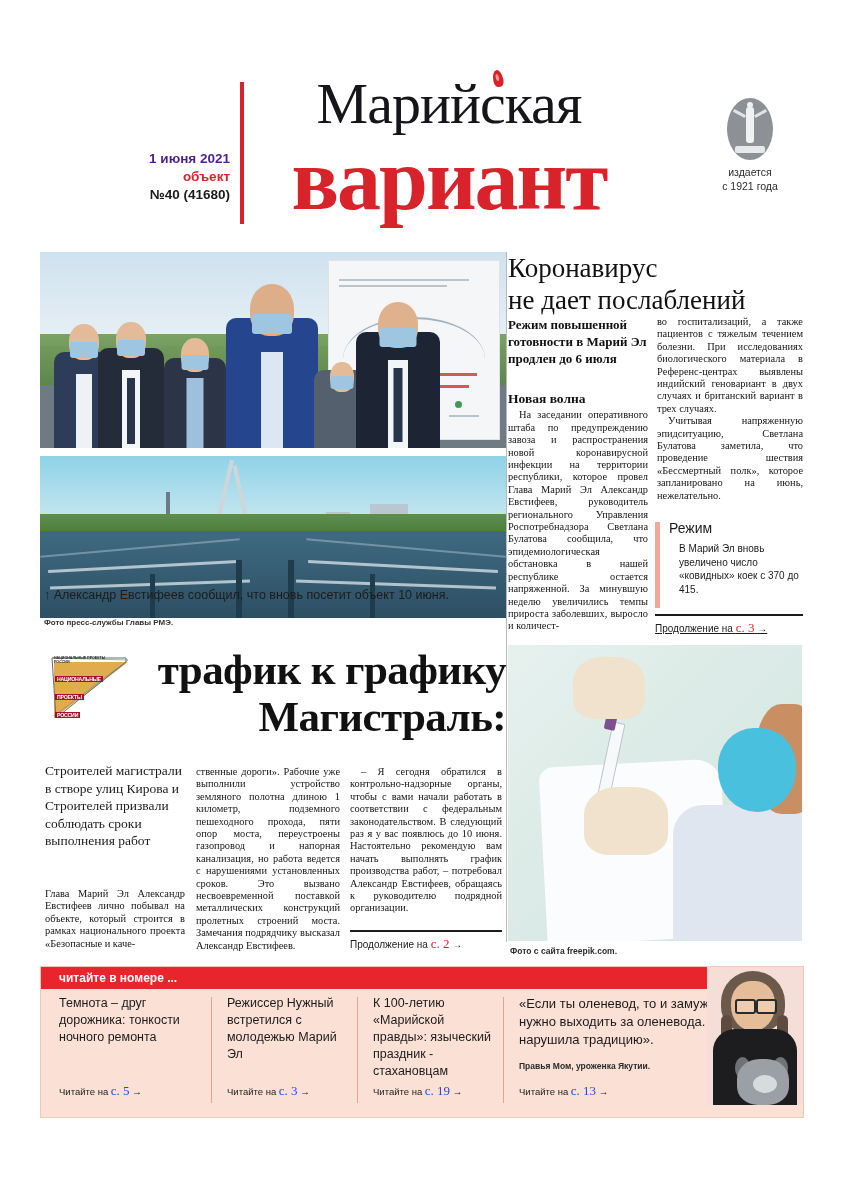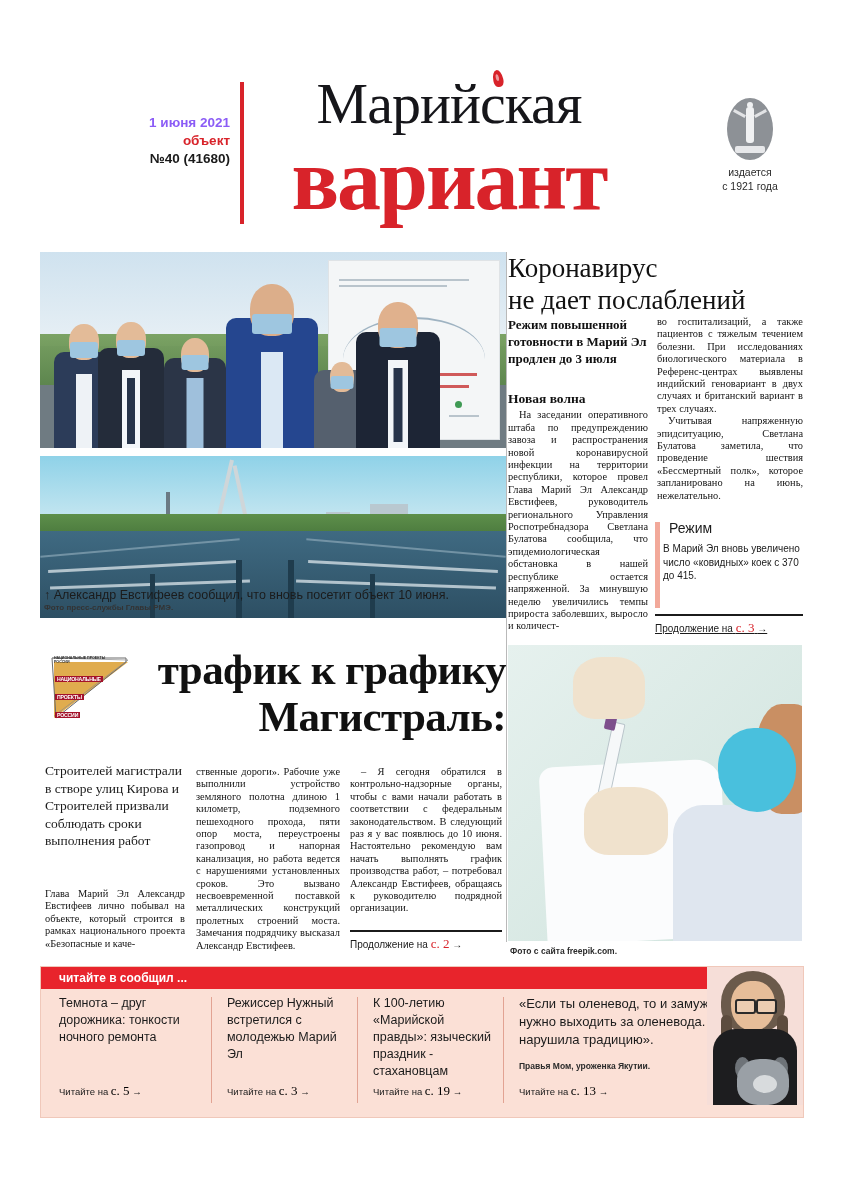--- a/index.html
+++ b/index.html
@@ -7,21 +7,21 @@
     width:842px;height:1191px;background:#ffffff;
     font-family:"Liberation Sans", sans-serif;color:#111;
     position:relative;overflow:hidden;
   }
   .page{position:absolute;left:0;top:0;width:842px;height:1191px;}
 
   
   .masthead{position:absolute;left:40px;top:78px;width:762px;height:150px;}
   .date-block{position:absolute;left:45px;top:36px;width:145px;text-align:right;
     line-height:1.35;font-size:13.5px;font-weight:bold;}
-  .date-line1{color:#8b5cf6;}
+  .date-line1{color:#4c1d95;margin-top:36px;}
   .date-line2{color:#d8232a;}
   .date-line3{color:#1a1a1a;}
   .mast-rule{position:absolute;left:200px;top:4px;width:4px;height:142px;background:#d8232a;}
   .mast-title{position:absolute;left:214px;top:-6px;width:390px;text-align:center;}
   .mast-top{font-family:"Liberation Serif", serif;font-size:58px;line-height:64px;
     color:#16161a;letter-spacing:-1px;position:relative;display:inline-block;}
   .flame{position:absolute;left:176px;top:-2px;width:10px;height:17px;
     background:#d8232a;border-radius:60% 60% 50% 50%/70% 70% 40% 40%;
     transform:rotate(-12deg);}
   .flame:after{content:"";position:absolute;left:3px;top:4px;width:3px;height:7px;
@@ -112,41 +112,41 @@
   .fp-braid{position:absolute;top:48px;width:11px;height:52px;background:#5d4c3e;border-radius:6px;}
   .fp-shirt{position:absolute;left:6px;top:62px;width:84px;height:80px;background:#1d1d1f;
     border-radius:22px 22px 0 0;}
   .fp-dog{position:absolute;left:30px;top:92px;width:52px;height:46px;background:#9aa0a6;
     border-radius:44% 44% 40% 40%;}
   .fp-dog-ear{position:absolute;top:90px;width:15px;height:22px;background:#6e7378;border-radius:50%;}
   .fp-dog-muz{position:absolute;left:46px;top:108px;width:24px;height:18px;background:#d8dbdd;
     border-radius:50%;}
 
   .caption{position:absolute;font-size:12.5px;color:#1b1b1b;}
-  .caption-sub{font-size:8px;color:#333;font-weight:bold;margin-top:1px;}
+  .caption-sub{font-size:8px;color:#333;font-weight:bold;margin-top:16px;}
   .arrow-up{color:#222;}
   .photo-credit{position:absolute;font-size:8.5px;color:#2b2b2b;font-weight:bold;}
 
   
   .col-rule{position:absolute;background:#b9b9b9;width:1px;}
   .cv-head{position:absolute;left:508px;top:252px;width:300px;
     font-family:"Liberation Serif", serif;font-size:27px;line-height:32px;color:#111;}
   .cv-lead{position:absolute;left:508px;top:316px;width:140px;
     font-family:"Liberation Serif", serif;font-size:13px;line-height:17px;
     font-weight:bold;color:#111;}
   .sub-head{font-family:"Liberation Serif", serif;font-size:13.5px;font-weight:bold;
     color:#111;margin-bottom:4px;}
   .body-col{position:absolute;font-family:"Liberation Serif", serif;font-size:10.4px;
     line-height:12.4px;text-align:justify;color:#151515;}
   .body-col p{margin:0;text-indent:11px;}
 
   .kstati{position:absolute;left:655px;top:520px;width:148px;}
   .kstati-bar{position:absolute;left:0;top:2px;width:5px;height:86px;background:#f2a99a;}
   .kstati-title{font-size:14px;color:#1b1b1b;margin:0 0 6px 14px;}
-  .kstati-text{font-size:10px;line-height:13.5px;color:#1b1b1b;margin-left:8px;}
+  .kstati-text{font-size:10px;line-height:13.5px;color:#1b1b1b;margin-left:24px;}
   .cont-rule{position:absolute;height:2px;background:#1b1b1b;}
   .cont-line{position:absolute;font-size:10px;color:#1b1b1b;}
   .cont-line .pg{color:#d8232a;font-size:13px;font-family:"Liberation Serif",serif;}
 
   
   .np-badge{position:absolute;left:48px;top:654px;width:86px;height:74px;}
   .np-tri{position:absolute;left:6px;top:8px;width:0;height:0;
     border-left:74px solid #e0ac4e;border-bottom:56px solid transparent;}
   .np-outline{position:absolute;left:2px;top:2px;width:80px;height:66px;}
   .np-cap{position:absolute;left:6px;top:2px;font-size:3.6px;line-height:4.2px;
@@ -161,21 +161,21 @@
     font-family:"Liberation Serif", serif;font-size:13.5px;line-height:17.5px;color:#1b1b1b;}
 
   
   .footer{position:absolute;left:40px;top:966px;width:762px;height:150px;
     background:#fbe0d6;border:1px solid #f0c8ba;}
   .footer-bar{position:absolute;left:0;top:0;width:762px;height:22px;background:#e8242c;}
   .footer-bar span{color:#fff;font-size:12px;font-weight:bold;line-height:22px;margin-left:18px;}
   .fcell{position:absolute;top:28px;font-size:12.5px;line-height:17px;color:#1b1b1b;}
   .fsep{position:absolute;top:30px;width:1px;height:106px;background:#e2a393;}
   .fread{position:absolute;font-size:9.5px;color:#1b1b1b;}
-  .fread .pg{color:#000000;font-size:13px;font-family:"Liberation Serif",serif;text-align:right;}
+  .fread .pg{color:#1d4ed8;font-size:13px;font-family:"Liberation Serif",serif;text-align:right;}
   .fquote{font-size:13px;line-height:18px;color:#1b1b1b;}
   .fquote-src{font-size:8.5px;color:#2b2b2b;margin-top:8px;font-weight:bold;}
 </style>
 </head>
 <body>
 
 <div class="page">
 
   <div class="masthead">
     <div class="date-block">
@@ -285,21 +285,21 @@
   <div class="caption" style="left:44px;top:588px;width:460px;">
     <span class="arrow-up">↑</span>
     <span>Александр Евстифеев сообщил, что вновь посетит объект 10 июня.</span>
     <div class="caption-sub">Фото пресс-службы Главы РМЭ.</div>
   </div>
 
   <div class="cv-head">
     <div>Коронавирус</div>
     <div>не дает послаблений</div>
   </div>
-  <div class="cv-lead">Режим повышенной готовности в Марий Эл продлен до 3 июля</div>
+  <div class="cv-lead">Режим повышенной готовности в Марий Эл продлен до 6 июля</div>
 
   <div class="body-col" style="left:508px;top:393px;width:140px;">
     <div class="sub-head">Новая волна</div>
     <p>На заседании оперативного штаба по предупреждению завоза и распространения новой коронавирусной инфекции на территории республики, которое провел Глава Марий Эл Александр Евстифеев, руководитель регионального Управления Роспотребнадзора Светлана Булатова сообщила, что эпидемиологическая обстановка в нашей республике остается напряженной. За минувшую неделю увеличились темпы прироста заболевших, выросло и количест-</p>
   </div>
 
   <div class="body-col" style="left:657px;top:316px;width:146px;">
     <p style="text-indent:0;">во госпитализаций, а также пациентов с тяжелым течением болезни. При исследованиях биологического материала в Референс-центрах выявлены индийский геновариант в двух случаях и британский вариант в трех случаях.</p>
     <p>Учитывая напряженную эпидситуацию, Светлана Булатова заметила, что проведение шествия «Бессмертный полк», которое запланировано на июнь, нежелательно.</p>
   </div>
@@ -365,21 +365,21 @@
 
   <div class="cont-rule" style="left:350px;top:930px;width:152px;"></div>
   <div class="cont-line" style="left:350px;top:936px;width:160px;">
     <span>Продолжение на</span>
     <span class="pg">с. 2</span>
     <span>→</span>
   </div>
 
   <div class="footer">
     <div class="footer-bar">
-      <span>читайте в сообщил ...</span>
+      <span>читайте в номере ...</span>
     </div>
 
     <div class="fsep" style="left:170px;"></div>
     <div class="fsep" style="left:316px;"></div>
     <div class="fsep" style="left:462px;"></div>
 
     <div class="fcell" style="left:18px;width:140px;">
       <span>Темнота – друг дорожника: тонкости ночного ремонта</span>
     </div>
     <div class="fread" style="left:18px;top:116px;">

